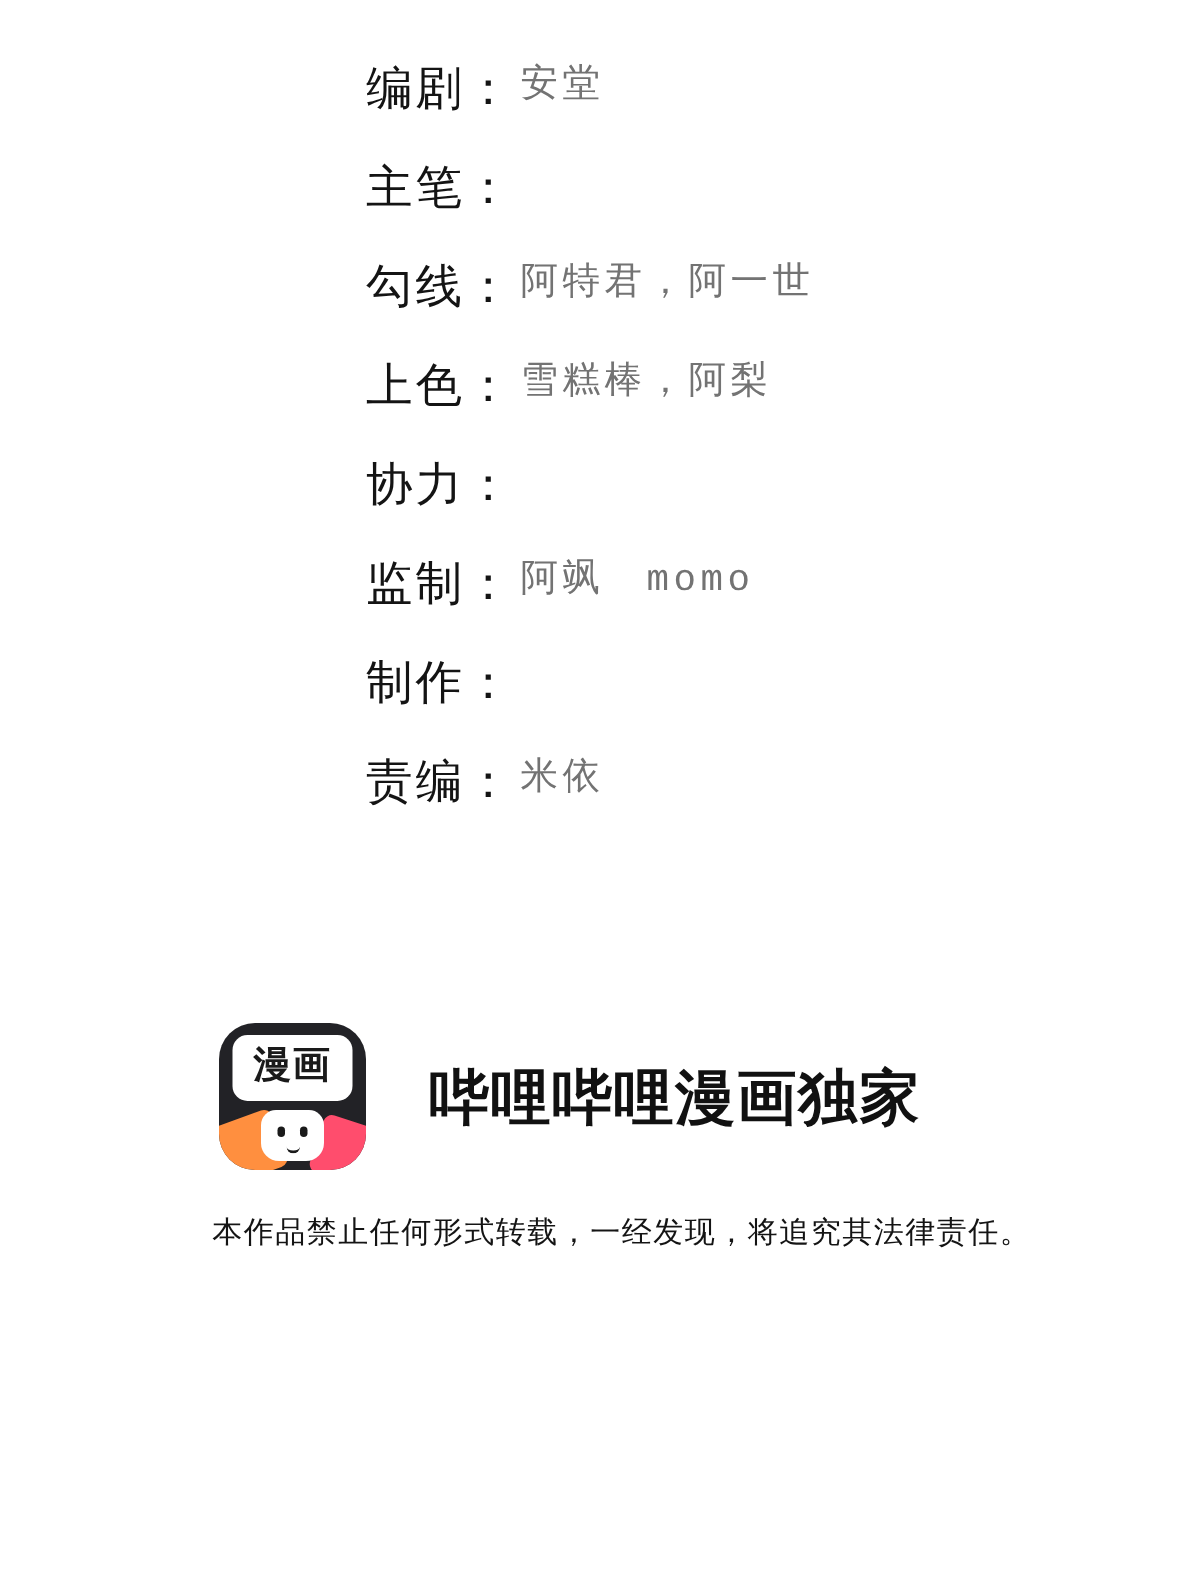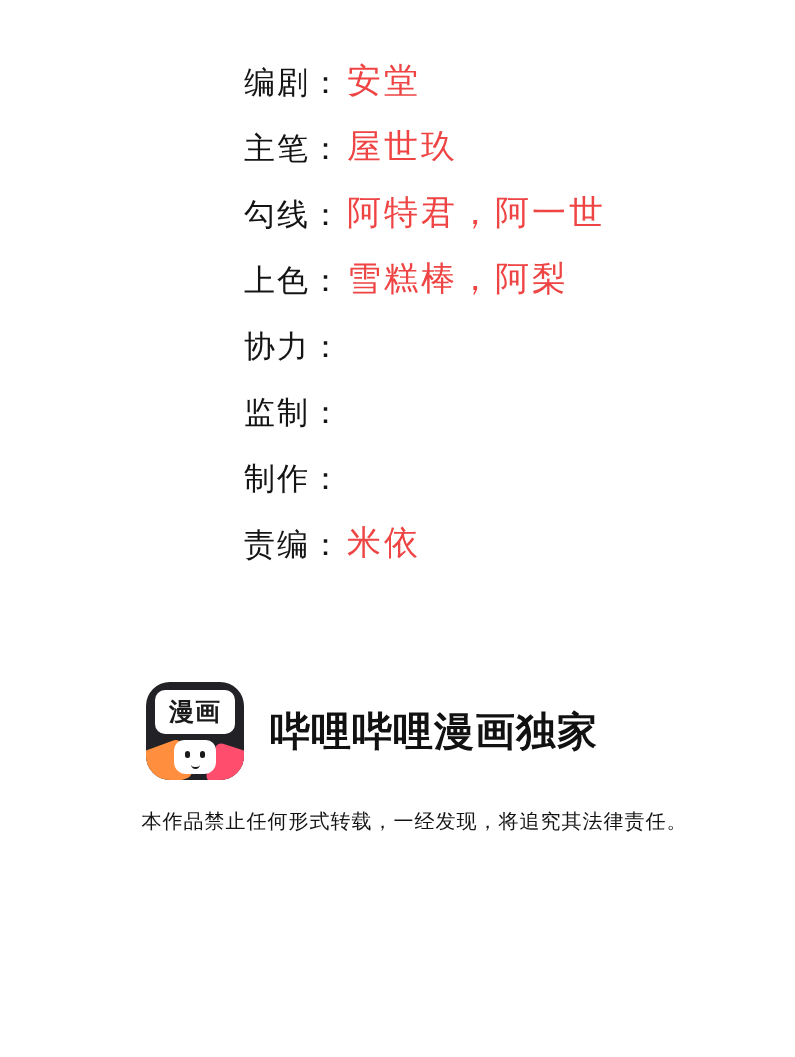--- a/index.html
+++ b/index.html
@@ -18,41 +18,41 @@
 
   
   .credits {
     position: absolute;
     left: 0;
     top: 38px;
     width: 795px;
   }
   .credit-row {
     display: flex;
-    align-items: flex-end;
+    align-items: flex-start;
     padding-left: 244px;
     height: 66px;
     white-space: nowrap;
   }
   .credit-role {
     font-size: 31px;
     letter-spacing: 2px;
     color: #141414;
     font-family: "DejaVu Sans", "Liberation Sans", sans-serif;
   }
   .credit-colon {
     font-size: 31px;
     color: #141414;
     margin-right: 6px;
     font-family: "DejaVu Sans", "Liberation Sans", sans-serif;
   }
   .credit-name {
-    font-size: 34px;
+    font-size: 25px;
     letter-spacing: 3px;
-    color: #ef4444;
+    color: #737373;
     font-family: Liberation Mono, monospace;
   }
 
   
   .brand {
     position: absolute;
     left: 146px;
     top: 682px;
     display: flex;
     align-items: center;
@@ -80,21 +80,21 @@
     left: 0;
     top: 0;
     width: 80px;
     height: 44px;
     line-height: 44px;
     text-align: center;
     font-size: 25px;
     font-weight: bold;
     color: #1a1a1a;
     letter-spacing: 1px;
-    font-family: Liberation Serif, serif;
+    font-family: Liberation Mono, monospace;
   }
   .logo-stripe-a {
     position: absolute;
     left: -10px;
     bottom: -6px;
     width: 52px;
     height: 40px;
     background: #ff8f3f;
     transform: rotate(-20deg);
     border-radius: 6px;
@@ -131,21 +131,21 @@
   .logo-mouth {
     position: absolute;
     left: 17px;
     top: 22px;
     width: 9px;
     height: 5px;
     border-bottom: 2px solid #1a1a1a;
     border-radius: 0 0 6px 6px;
   }
   .brand-text {
-    margin-left: 26px;
+    margin-left: 42px;
     font-size: 40px;
     font-weight: bold;
     letter-spacing: 1px;
     color: #111111;
     font-family: "DejaVu Sans", "Liberation Sans", sans-serif;
   }
 
   
   .notice {
     position: absolute;
@@ -166,21 +166,20 @@
 
   <div class="credit-row">
     <span class="credit-role">编剧</span>
     <span class="credit-colon">：</span>
     <span class="credit-name">安堂</span>
   </div>
 
   <div class="credit-row">
     <span class="credit-role">主笔</span>
     <span class="credit-colon">：</span>
-    <span class="credit-name">屋世玖</span>
   </div>
 
   <div class="credit-row">
     <span class="credit-role">勾线</span>
     <span class="credit-colon">：</span>
     <span class="credit-name">阿特君，阿一世</span>
   </div>
 
   <div class="credit-row">
     <span class="credit-role">上色</span>
@@ -189,20 +188,21 @@
   </div>
 
   <div class="credit-row">
     <span class="credit-role">协力</span>
     <span class="credit-colon">：</span>
   </div>
 
   <div class="credit-row">
     <span class="credit-role">监制</span>
     <span class="credit-colon">：</span>
+    <span class="credit-name">阿飒　momo</span>
   </div>
 
   <div class="credit-row">
     <span class="credit-role">制作</span>
     <span class="credit-colon">：</span>
   </div>
 
   <div class="credit-row">
     <span class="credit-role">责编</span>
     <span class="credit-colon">：</span>

